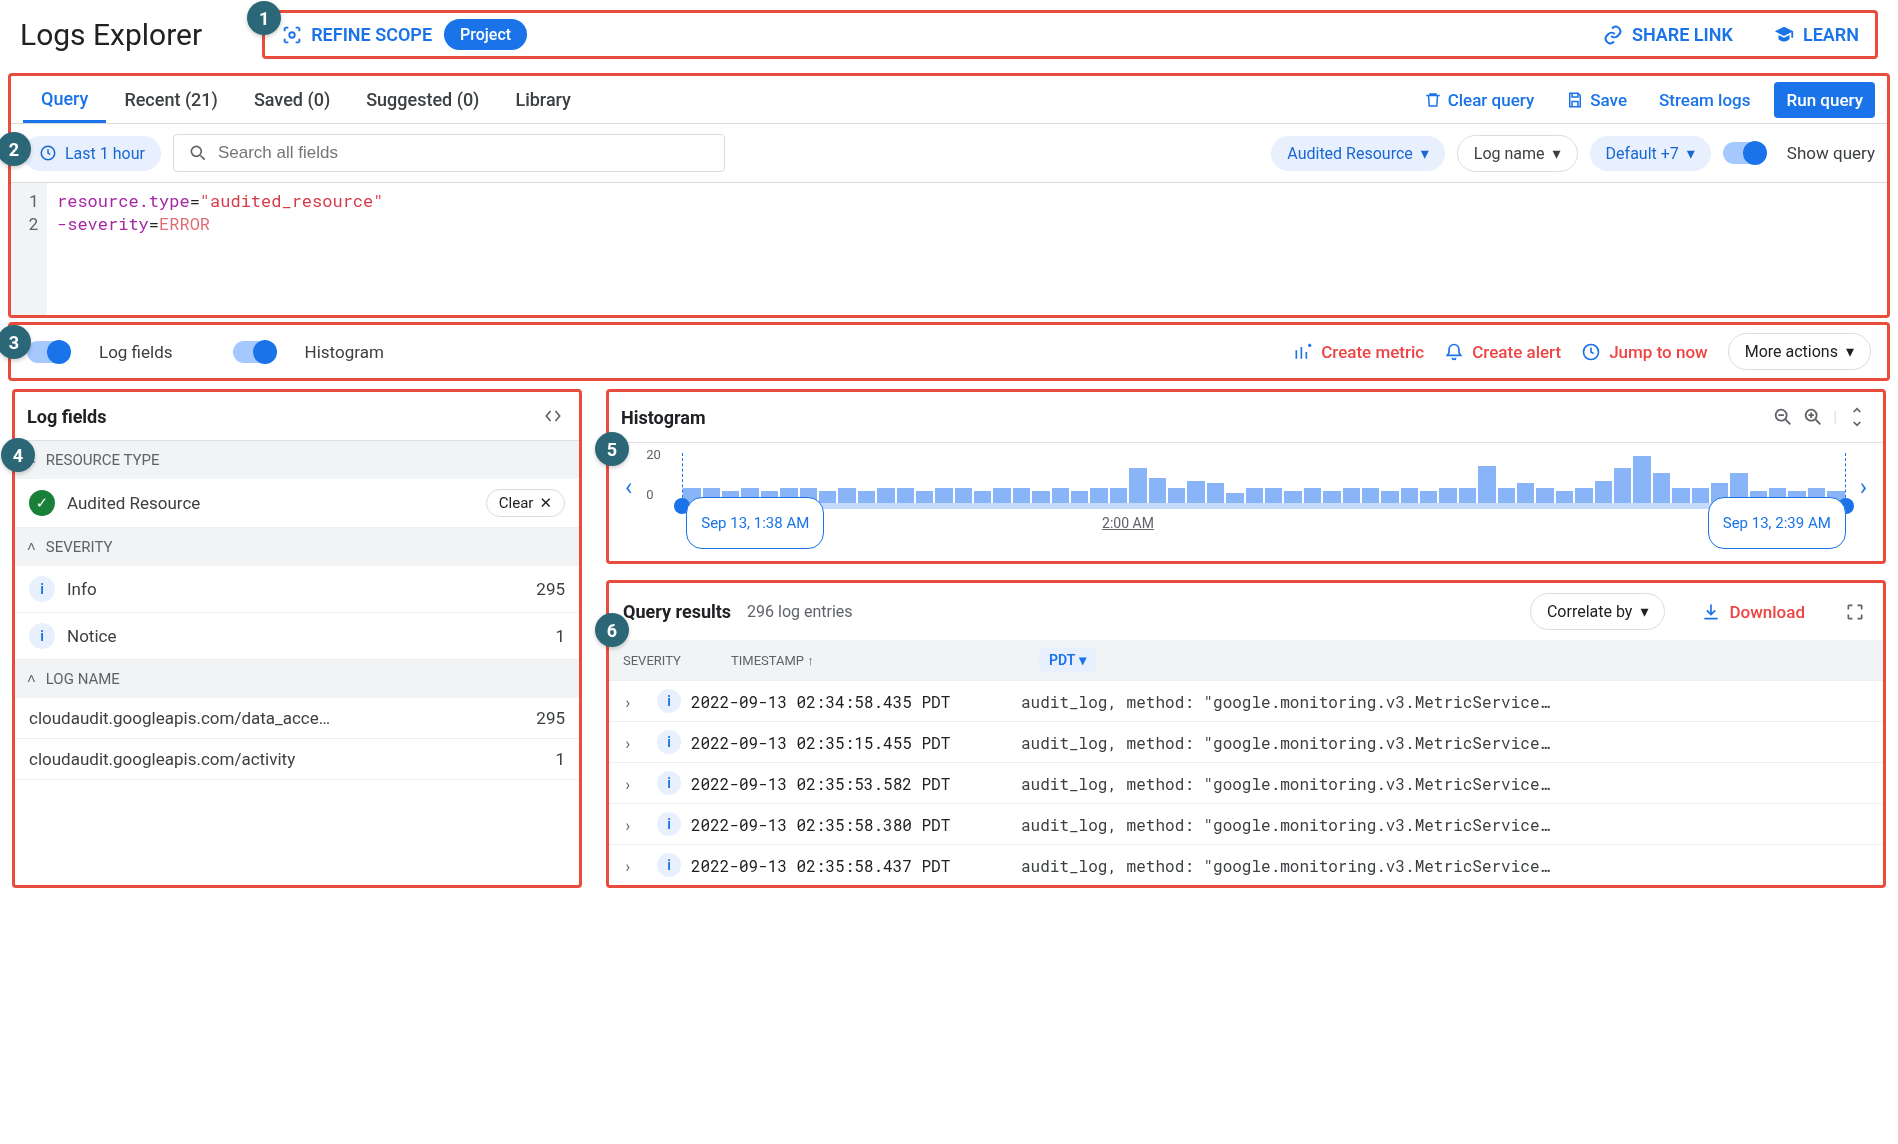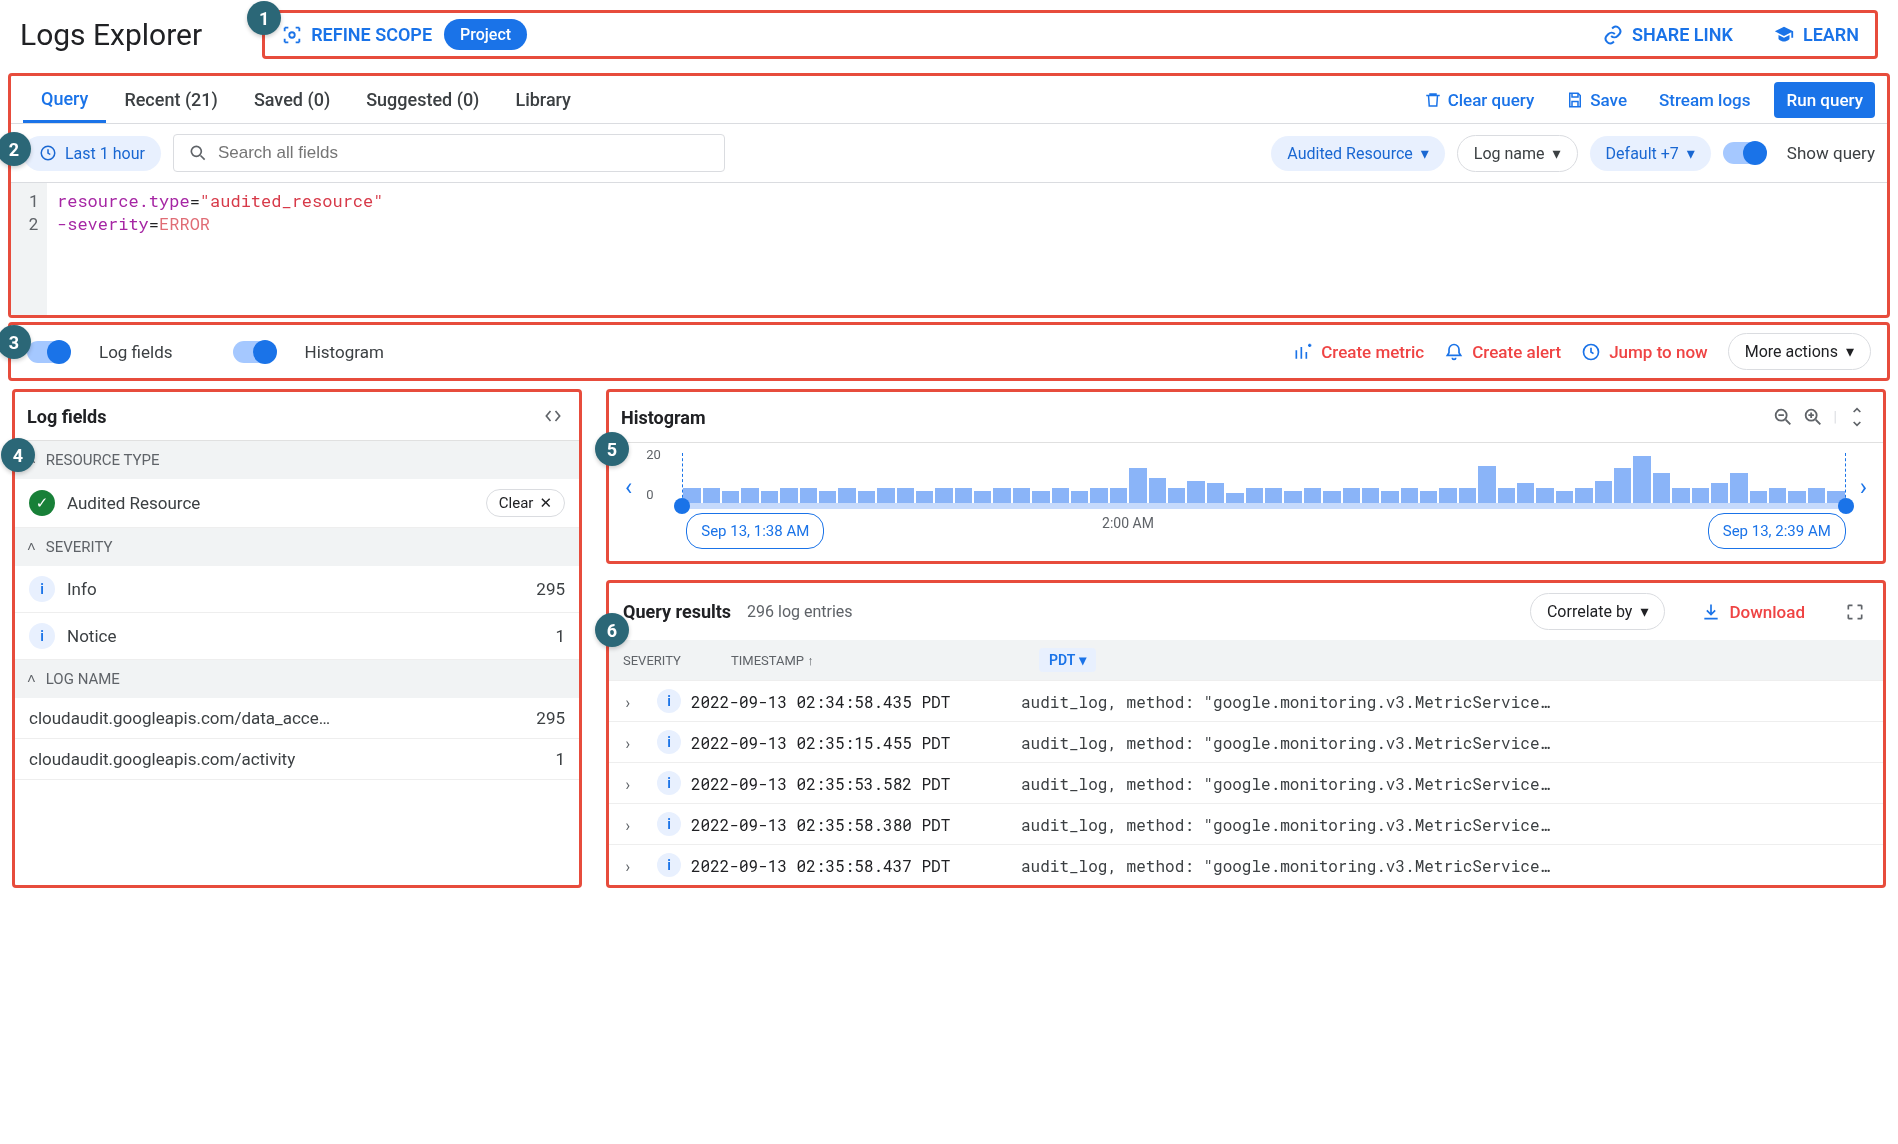--- a/index.html
+++ b/index.html
@@ -86,22 +86,22 @@
 
   
   .histo-body { display: flex; align-items: center; gap: 8px; padding: 4px 10px 8px 10px; }
   .nav-arrow { color: #1a73e8; font-size: 24px; cursor: pointer; padding: 6px; }
   .histo-chart { flex: 1; position: relative; height: 80px; }
   .y-axis { position: absolute; left: 0; top: 0; font-size: 13px; color: #5f6368; }
   .bars { position: absolute; left: 36px; right: 0; bottom: 24px; height: 50px; display: flex; align-items: flex-end; gap: 2px; border-left: 1px dashed #1a73e8; border-right: 1px dashed #1a73e8; }
   .bars .bar { flex: 1; background: #8ab4f8; }
   .slider-track { position: absolute; left: 36px; right: 0; bottom: 18px; height: 6px; background: #c6dafc; border-radius: 3px; }
   .slider-handle { position: absolute; width: 16px; height: 16px; background: #1a73e8; border-radius: 50%; top: -5px; }
-  .time-chip { position: absolute; border: 1px solid #1a73e8; color: #1a73e8; background: #fff; border-radius: 16px; padding: 8px 14px; font-size: 15px; }
-  .x-axis-label { position: absolute; bottom: -4px; font-size: 14px; color: #5f6368; }
+  .time-chip { position: absolute; border: 1px solid #1a73e8; color: #1a73e8; background: #fff; border-radius: 16px; padding: 16px 14px; font-size: 15px; }
+  .x-axis-label { position: absolute; bottom: -4px; font-size: 14px; color: #5f6368; text-decoration: underline; }
 
   
   .results-header { display: flex; align-items: center; padding: 10px 14px; gap: 16px; }
   .results-title { font-weight: 700; font-size: 18px; }
   .entries-count { color: #5f6368; font-size: 16px; }
   .correlate-btn { border: 1px solid #dadce0; border-radius: 20px; padding: 8px 16px; font-size: 16px; cursor: pointer; display: inline-flex; align-items: center; gap: 8px; }
   .results-cols { display: grid; grid-template-columns: 100px 300px 100px 1fr; padding: 8px 14px; background: #f1f3f4; font-size: 13px; color: #5f6368; align-items: center; gap: 8px; }
   .tz-chip { background: #e8f0fe; color: #1a73e8; padding: 4px 10px; border-radius: 4px; font-size: 14px; font-weight: 600; display: inline-flex; align-items: center; gap: 4px; cursor: pointer; justify-self: start; }
   .edit-chip { border: 1px solid #dadce0; border-radius: 4px; padding: 4px 12px; color: #1a73e8; font-size: 14px; font-weight: 600; display: inline-flex; align-items: center; gap: 6px; cursor: pointer; margin-left: 8px; }
   .log-row { display: grid; grid-template-columns: 34px 34px 330px 1fr; padding: 8px 14px; border-top: 1px solid #eee; align-items: center; font-family: "Roboto Mono", Menlo, monospace; font-size: 16px; }

